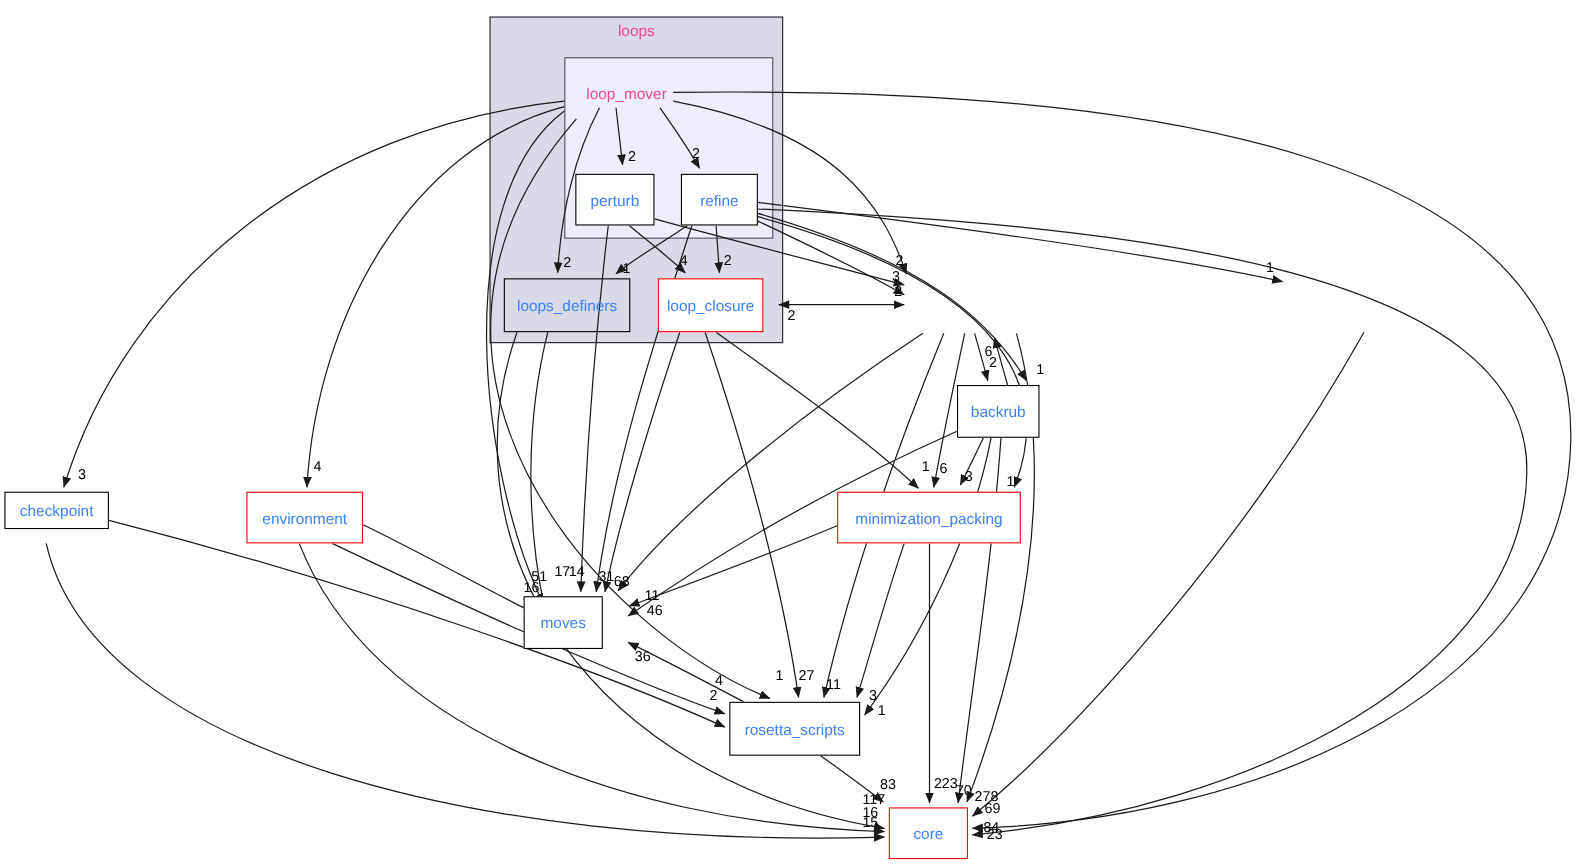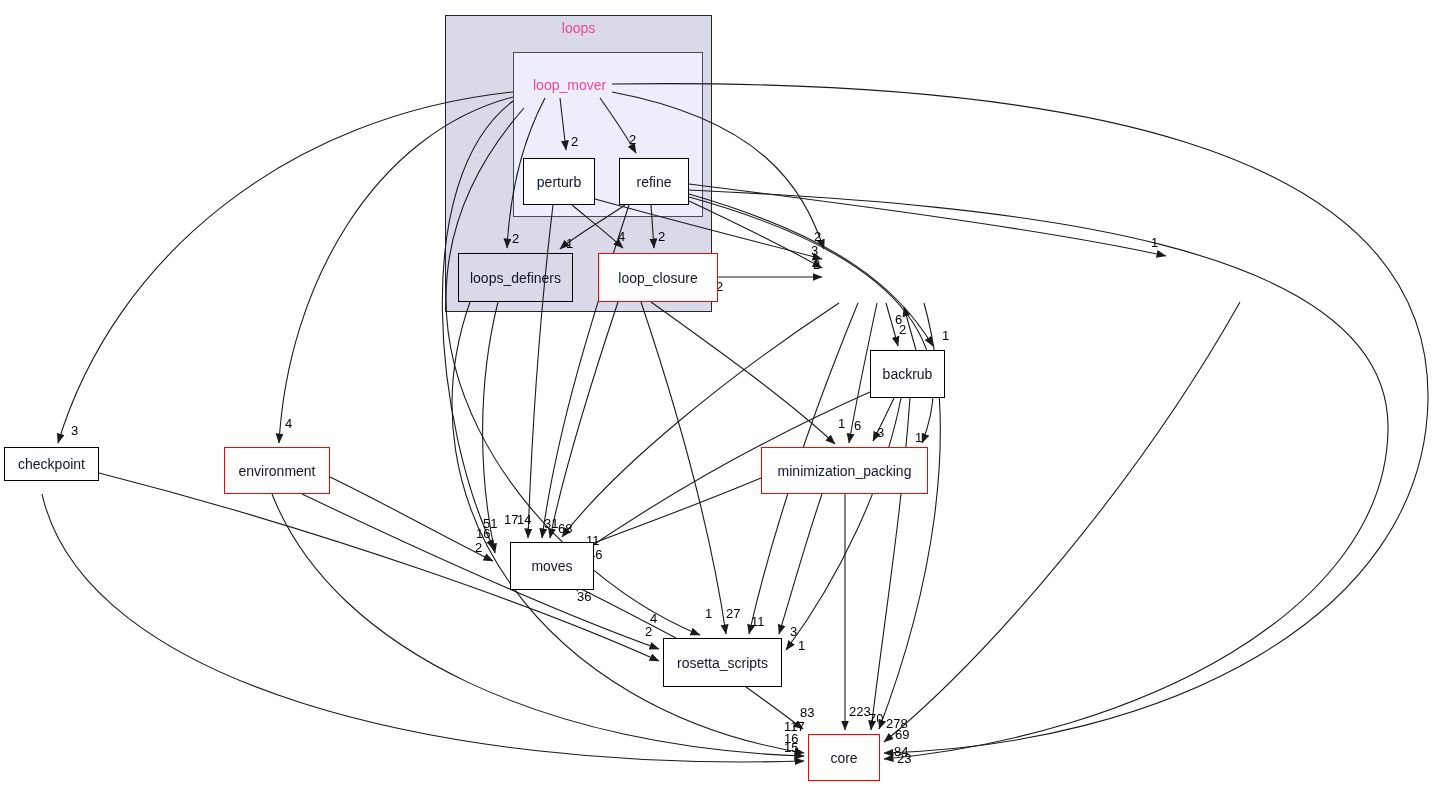--- a/index.html
+++ b/index.html
@@ -24,35 +24,35 @@
   }
   #lbl-loops{left:445px;top:20px;width:267px;text-align:center;}
   #lbl-loop-mover{left:533px;top:77px;}
   svg.edges{position:absolute;left:0;top:0;z-index:4;}
   .edge{fill:none;stroke:#1a1a1a;stroke-width:1.1px;}
   .edge-label{font-size:13px;fill:#000;font-family:"Liberation Sans",sans-serif;}
   .node{
     position:absolute;box-sizing:border-box;z-index:5;
     background:#ffffff;border:1px solid #000000;
     display:flex;align-items:center;justify-content:center;
-    font-size:14px;color:#0f172a;white-space:nowrap;cursor:pointer;
+    font-size:14px;color:#3b82f6;white-space:nowrap;cursor:pointer;
   }
   .node.red{border:1.2px solid #ff0000;}
   .node.unfilled{background:transparent;}
   #n-perturb{left:523px;top:158px;width:72px;height:47px}
   #n-refine{left:619px;top:158px;width:70px;height:47px}
   #n-loops_definers{left:458px;top:253px;width:115px;height:49px}
-  #n-loop_closure{left:598px;top:253px;width:120px;height:49px}
+  #n-loop_closure{left:598px;top:253px;width:96px;height:49px}
   #n-simple_moves{left:827px;top:254px;width:116px;height:49px}
   #n-backrub{left:870px;top:350px;width:75px;height:48px}
   #n-simple_task_operations{left:1171px;top:253px;width:177px;height:49px}
   #n-checkpoint{left:4px;top:447px;width:95px;height:34px}
   #n-environment{left:224px;top:447px;width:106px;height:47px}
   #n-minimization_packing{left:761px;top:447px;width:167px;height:47px}
-  #n-moves{left:510px;top:542px;width:84px;height:48px}
+  #n-moves{left:476px;top:542px;width:72px;height:48px}
   #n-rosetta_scripts{left:663px;top:638px;width:119px;height:49px}
   #n-core{left:808px;top:734px;width:72px;height:47px}
 </style>
 </head>
 <body>
 
 <div class="canvas">
 
   <div class="cluster cluster-outer"></div>
   <div class="cluster cluster-inner"></div>

